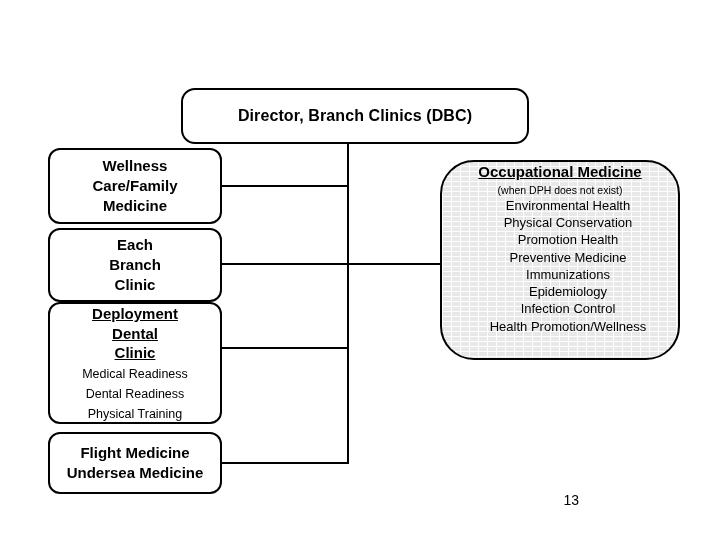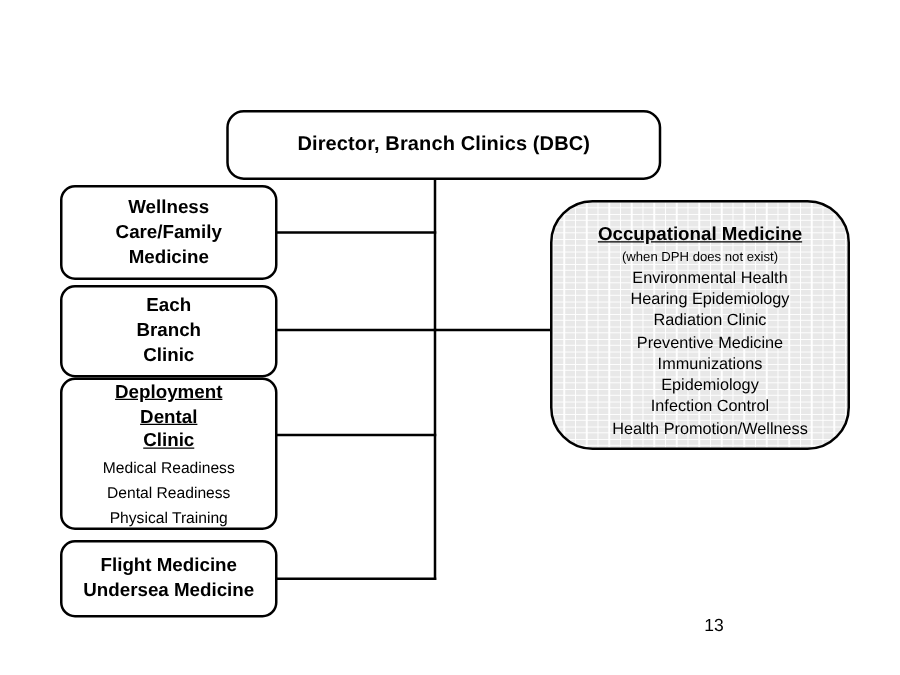--- a/index.html
+++ b/index.html
@@ -103,21 +103,21 @@
       ),
       repeating-linear-gradient(
         90deg,
         rgba(255,255,255,0.95) 0px,
         rgba(255,255,255,0.95) 1px,
         rgba(0,0,0,0) 1px,
         rgba(0,0,0,0) 9px
       );
     background-size: 100% 10px, 18px 100%;
     justify-content: flex-start;
-    padding-top: 16px;
+    padding-top: 0;
   }
   #node-occmed .title {
     font-size: 15px;
     font-weight: bold;
     text-decoration: underline;
     line-height: 1.3;
   }
   #node-occmed .note {
     font-size: 10.5px;
     font-weight: normal;
@@ -193,22 +193,22 @@
 
   <div class="node node-left" id="node-flight">
     <div class="title">Flight Medicine</div>
     <div class="title">Undersea Medicine</div>
   </div>
 
   <div class="node" id="node-occmed">
     <div class="title">Occupational Medicine</div>
     <div class="note">(when DPH does not exist)</div>
     <div class="sub">Environmental Health</div>
-    <div class="sub">Hearing Epidemiology</div>
-    <div class="sub">Radiation Clinic</div>
+    <div class="sub">Physical Conservation</div>
+    <div class="sub">Promotion Health</div>
     <div class="sub">Preventive Medicine</div>
     <div class="sub">Immunizations</div>
     <div class="sub">Epidemiology</div>
     <div class="sub">Infection Control</div>
     <div class="sub">Health Promotion/Wellness</div>
   </div>
 
   <div class="footer-text" id="footer-page">13</div>
 
 </div>

